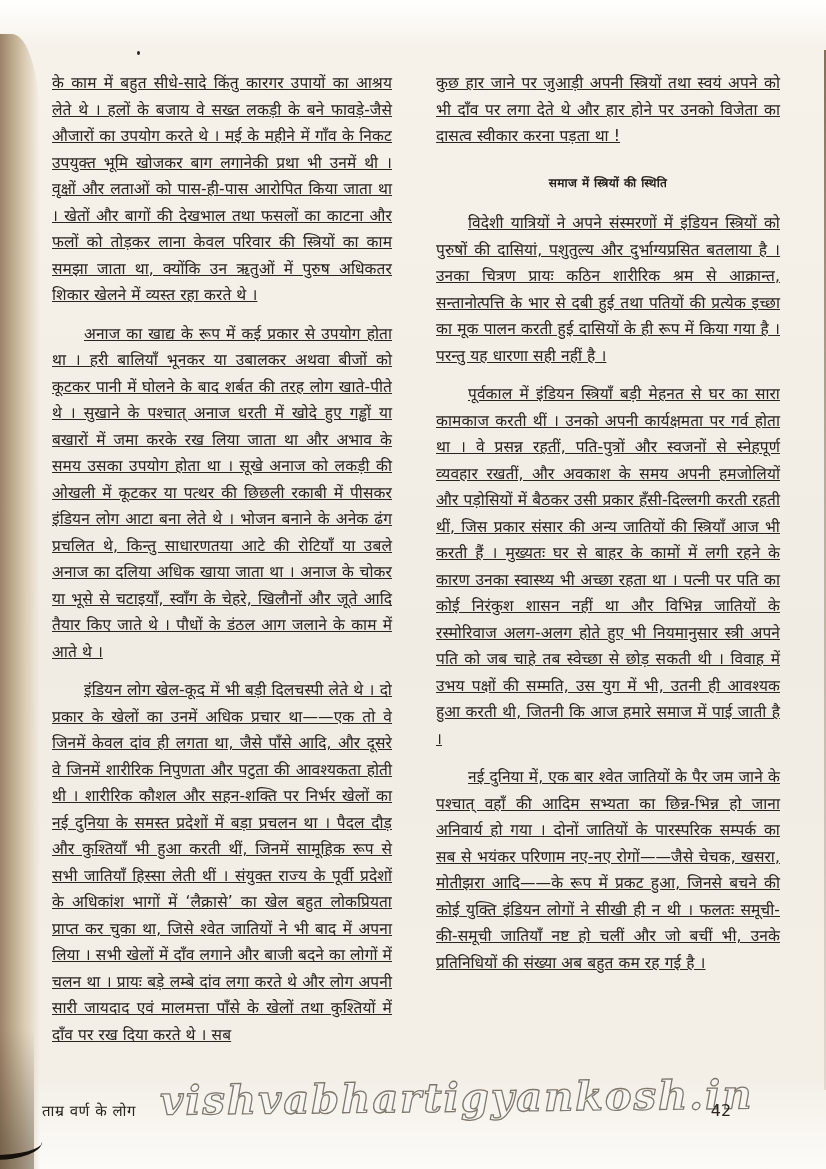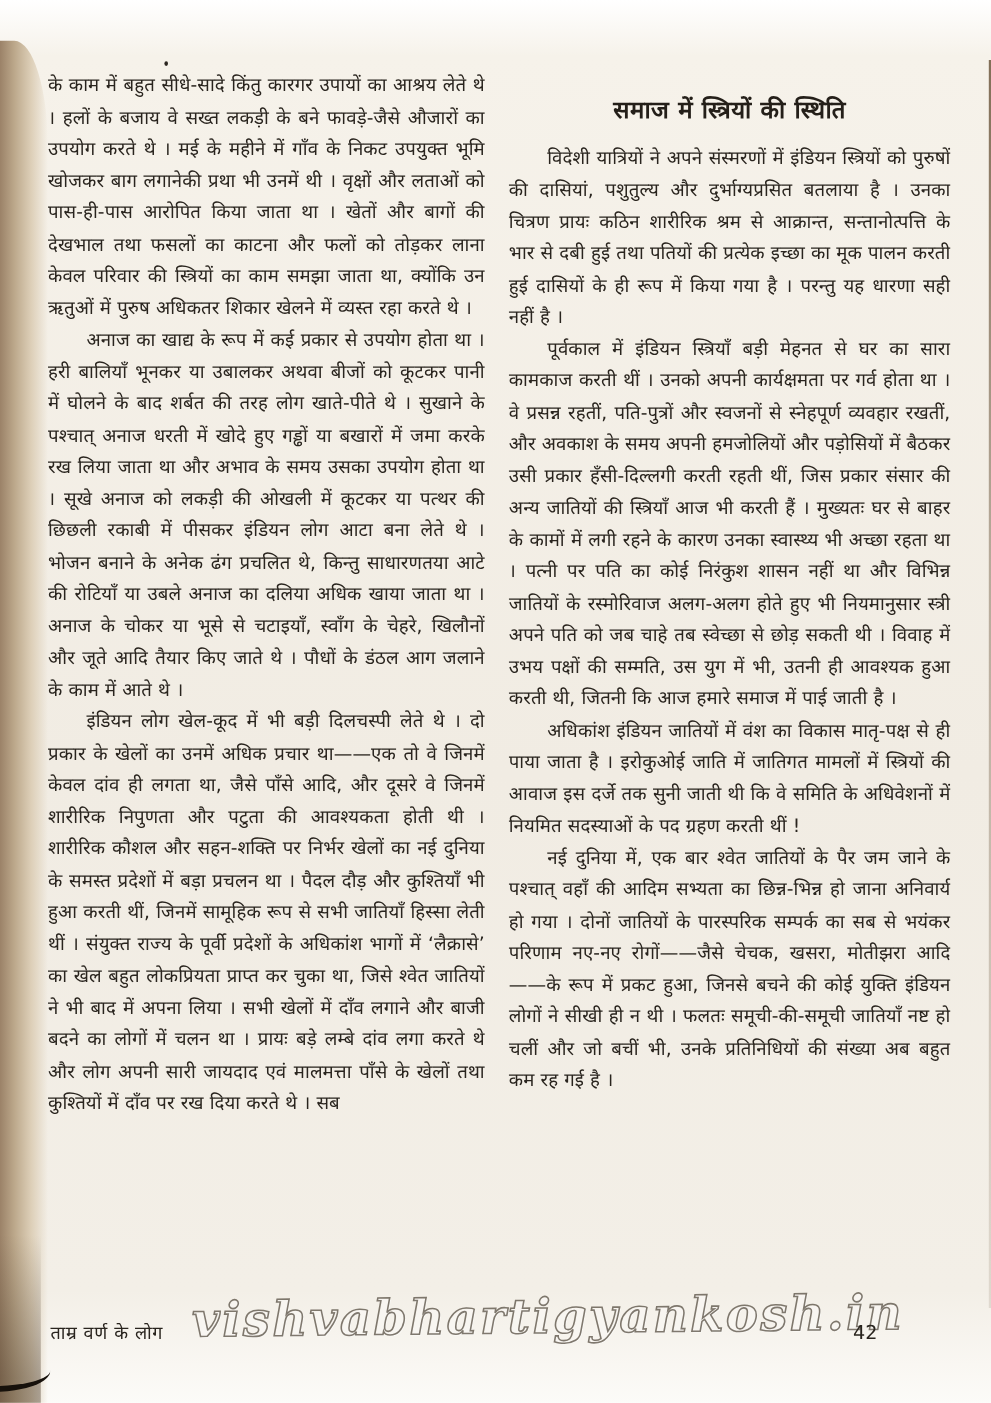--- a/index.html
+++ b/index.html
@@ -36,24 +36,24 @@
 
   .col {
     position:absolute; top:58px; height:1034px; overflow:hidden;
     color:#29241e;
     font-size:15.5px; line-height:26.5px;
     text-align:justify;
     letter-spacing:0.1px;
   }
   .col-left  { left:40px;  width:364px; }
   .col-right { left:424px; width:368px; }
-  .col p { margin:0; }
+  .col p { margin:12px;text-decoration:underline; }
   .col p.indent { text-indent:32px; }
   .col-heading {
-    font-size:20px; font-weight:600; text-align:center;
+    font-size:12px; font-weight:600; text-align:center;
     margin:20px 0 14px; letter-spacing:0.4px; color:#241f19;
   }
 
   .footer-title {
     position:absolute; left:42px; top:1100px;
     font-size:15px; color:#29241e; letter-spacing:0.5px;
   }
   .footer-page-num {
     position:absolute; left:686px; top:1101px; width:70px; text-align:center;
     font-size:16px; color:#29241e;
@@ -82,24 +82,24 @@
   <div class="right-edge-line"></div>
   <div class="speck"></div>
 
   <div class="col col-left">
     <p>के काम में बहुत सीधे-सादे किंतु कारगर उपायों का आश्रय लेते थे । हलों के बजाय वे सख्त लकड़ी के बने फावड़े-जैसे औजारों का उपयोग करते थे । मई के महीने में गाँव के निकट उपयुक्त भूमि खोजकर बाग लगानेकी प्रथा भी उनमें थी । वृक्षों और लताओं को पास-ही-पास आरोपित किया जाता था । खेतों और बागों की देखभाल तथा फसलों का काटना और फलों को तोड़कर लाना केवल परिवार की स्त्रियों का काम समझा जाता था, क्योंकि उन ऋतुओं में पुरुष अधिकतर शिकार खेलने में व्यस्त रहा करते थे ।</p>
     <p class="indent">अनाज का खाद्य के रूप में कई प्रकार से उपयोग होता था । हरी बालियाँ भूनकर या उबालकर अथवा बीजों को कूटकर पानी में घोलने के बाद शर्बत की तरह लोग खाते-पीते थे । सुखाने के पश्चात् अनाज धरती में खोदे हुए गड्ढों या बखारों में जमा करके रख लिया जाता था और अभाव के समय उसका उपयोग होता था । सूखे अनाज को लकड़ी की ओखली में कूटकर या पत्थर की छिछली रकाबी में पीसकर इंडियन लोग आटा बना लेते थे । भोजन बनाने के अनेक ढंग प्रचलित थे, किन्तु साधारणतया आटे की रोटियाँ या उबले अनाज का दलिया अधिक खाया जाता था । अनाज के चोकर या भूसे से चटाइयाँ, स्वाँग के चेहरे, खिलौनों और जूते आदि तैयार किए जाते थे । पौधों के डंठल आग जलाने के काम में आते थे ।</p>
     <p class="indent">इंडियन लोग खेल-कूद में भी बड़ी दिलचस्पी लेते थे । दो प्रकार के खेलों का उनमें अधिक प्रचार था——एक तो वे जिनमें केवल दांव ही लगता था, जैसे पाँसे आदि, और दूसरे वे जिनमें शारीरिक निपुणता और पटुता की आवश्यकता होती थी । शारीरिक कौशल और सहन-शक्ति पर निर्भर खेलों का नई दुनिया के समस्त प्रदेशों में बड़ा प्रचलन था । पैदल दौड़ और कुश्तियाँ भी हुआ करती थीं, जिनमें सामूहिक रूप से सभी जातियाँ हिस्सा लेती थीं । संयुक्त राज्य के पूर्वी प्रदेशों के अधिकांश भागों में ‘लैक्रासे’ का खेल बहुत लोकप्रियता प्राप्त कर चुका था, जिसे श्वेत जातियों ने भी बाद में अपना लिया । सभी खेलों में दाँव लगाने और बाजी बदने का लोगों में चलन था । प्रायः बड़े लम्बे दांव लगा करते थे और लोग अपनी सारी जायदाद एवं मालमत्ता पाँसे के खेलों तथा कुश्तियों में दाँव पर रख दिया करते थे । सब</p>
   </div>
 
   <div class="col col-right">
+    <p>कुछ हार जाने पर जुआड़ी अपनी स्त्रियों तथा स्वयं अपने को भी दाँव पर लगा देते थे और हार होने पर उनको विजेता का दासत्व स्वीकार करना पड़ता था !</p>
     <h2 class="col-heading">समाज में स्त्रियों की स्थिति</h2>
     <p class="indent">विदेशी यात्रियों ने अपने संस्मरणों में इंडियन स्त्रियों को पुरुषों की दासियां, पशुतुल्य और दुर्भाग्यप्रसित बतलाया है । उनका चित्रण प्रायः कठिन शारीरिक श्रम से आक्रान्त, सन्तानोत्पत्ति के भार से दबी हुई तथा पतियों की प्रत्येक इच्छा का मूक पालन करती हुई दासियों के ही रूप में किया गया है । परन्तु यह धारणा सही नहीं है ।</p>
     <p class="indent">पूर्वकाल में इंडियन स्त्रियाँ बड़ी मेहनत से घर का सारा कामकाज करती थीं । उनको अपनी कार्यक्षमता पर गर्व होता था । वे प्रसन्न रहतीं, पति-पुत्रों और स्वजनों से स्नेहपूर्ण व्यवहार रखतीं, और अवकाश के समय अपनी हमजोलियों और पड़ोसियों में बैठकर उसी प्रकार हँसी-दिल्लगी करती रहती थीं, जिस प्रकार संसार की अन्य जातियों की स्त्रियाँ आज भी करती हैं । मुख्यतः घर से बाहर के कामों में लगी रहने के कारण उनका स्वास्थ्य भी अच्छा रहता था । पत्नी पर पति का कोई निरंकुश शासन नहीं था और विभिन्न जातियों के रस्मोरिवाज अलग-अलग होते हुए भी नियमानुसार स्त्री अपने पति को जब चाहे तब स्वेच्छा से छोड़ सकती थी । विवाह में उभय पक्षों की सम्मति, उस युग में भी, उतनी ही आवश्यक हुआ करती थी, जितनी कि आज हमारे समाज में पाई जाती है ।</p>
-    <p class="indent">अधिकांश इंडियन जातियों में वंश का विकास मातृ-पक्ष से ही पाया जाता है । इरोकुओई जाति में जातिगत मामलों में स्त्रियों की आवाज इस दर्जे तक सुनी जाती थी कि वे समिति के अधिवेशनों में नियमित सदस्याओं के पद ग्रहण करती थीं !</p>
     <p class="indent">नई दुनिया में, एक बार श्वेत जातियों के पैर जम जाने के पश्चात् वहाँ की आदिम सभ्यता का छिन्न-भिन्न हो जाना अनिवार्य हो गया । दोनों जातियों के पारस्परिक सम्पर्क का सब से भयंकर परिणाम नए-नए रोगों——जैसे चेचक, खसरा, मोतीझरा आदि——के रूप में प्रकट हुआ, जिनसे बचने की कोई युक्ति इंडियन लोगों ने सीखी ही न थी । फलतः समूची-की-समूची जातियाँ नष्ट हो चलीं और जो बचीं भी, उनके प्रतिनिधियों की संख्या अब बहुत कम रह गई है ।</p>
   </div>
 
   <div class="watermark">vishvabhartigyankosh.in</div>
   <div class="footer-title">ताम्र वर्ण के लोग</div>
   <div class="footer-page-num">42</div>
 
 </div>
 
 </body></html>

